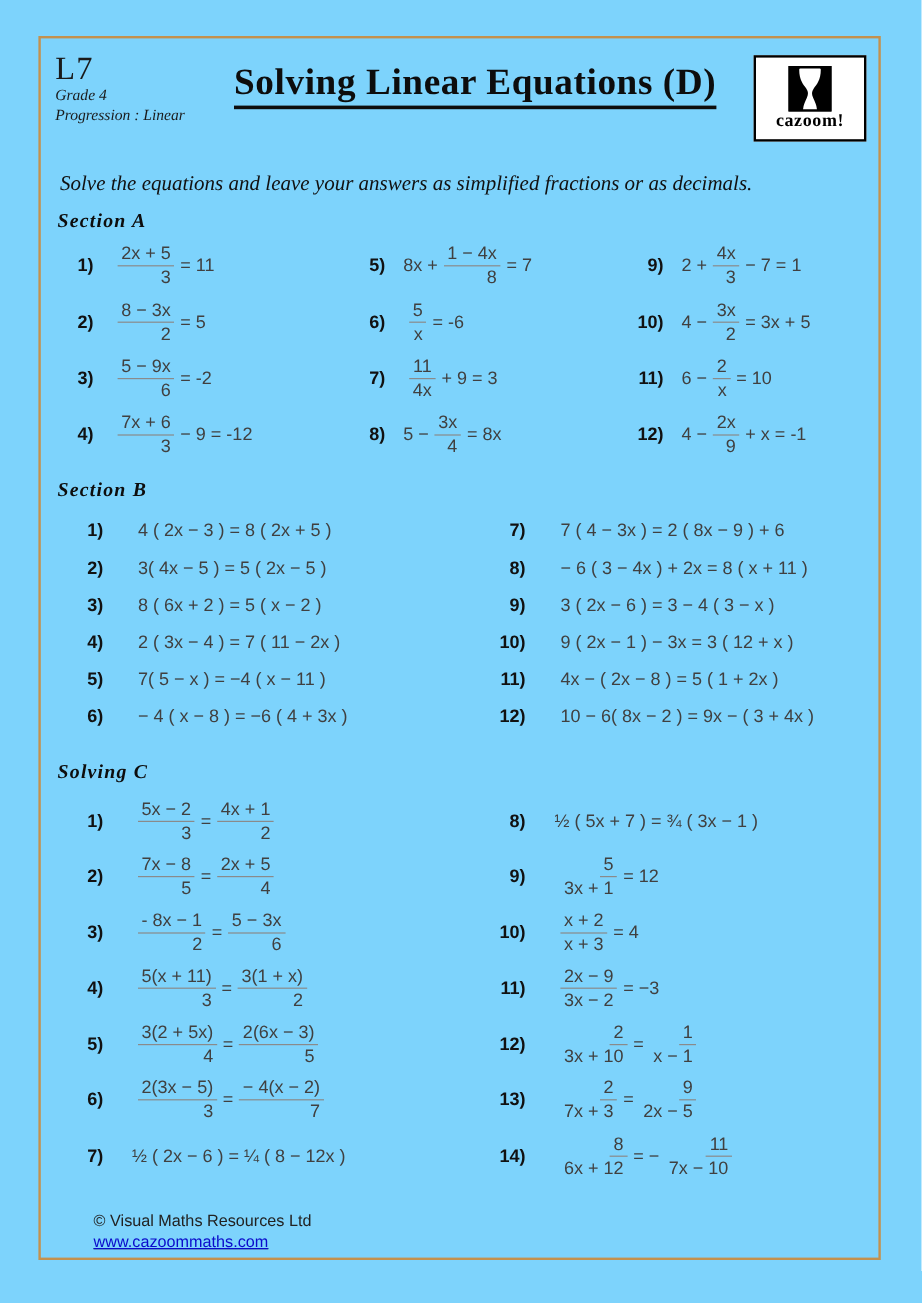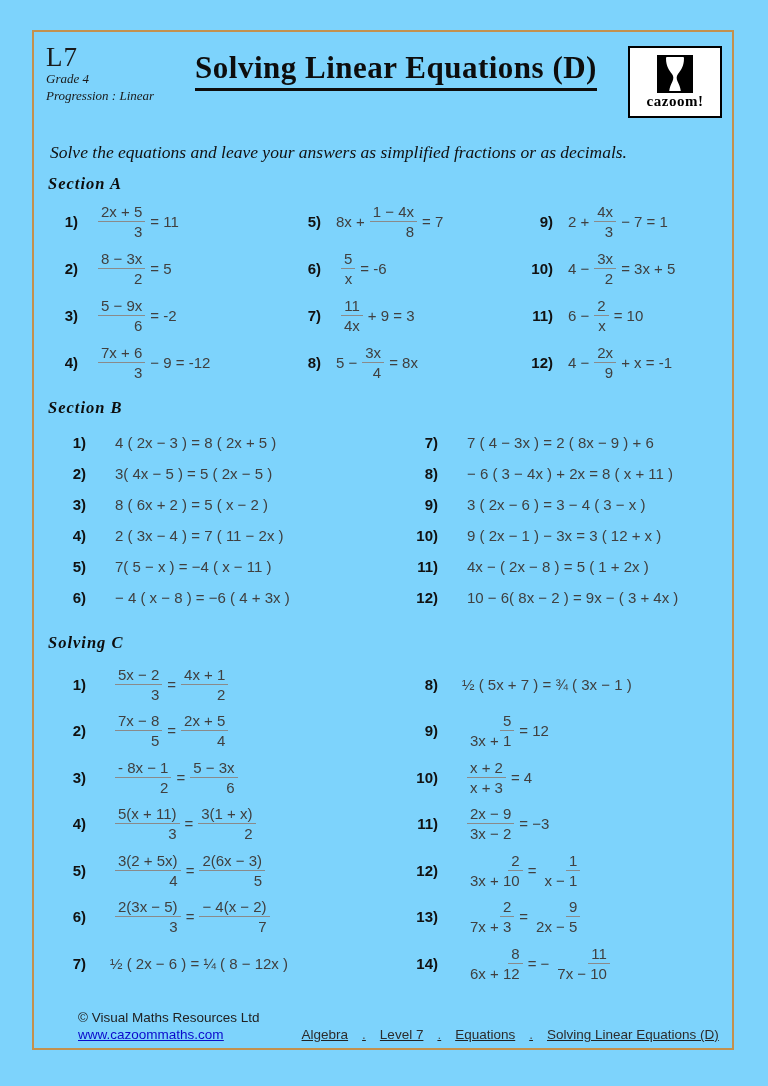--- a/index.html
+++ b/index.html
@@ -286,18 +286,17 @@
               </div>
             </div>
           </div>
         </section>
       </div>
 
     <div class="footer">
       <div class="copyright">© Visual Maths Resources Ltd</div>
       <div class="footer-line2">
         <a class="site-link">www.cazoommaths.com</a>
-        <span class="breadcrumb"><span class="bc-item">Algebra</span><span class="bc-sep">.</span><span class="bc-item">Level 7</span><span class="bc-sep">.</span><span class="bc-item">Equations</span><span class="bc-sep">.</span><span class="bc-item">Solving Linear Equations (D)</span></span>
       </div>
     </div>
 
   </div>
 </div>
 
 </body></html>

